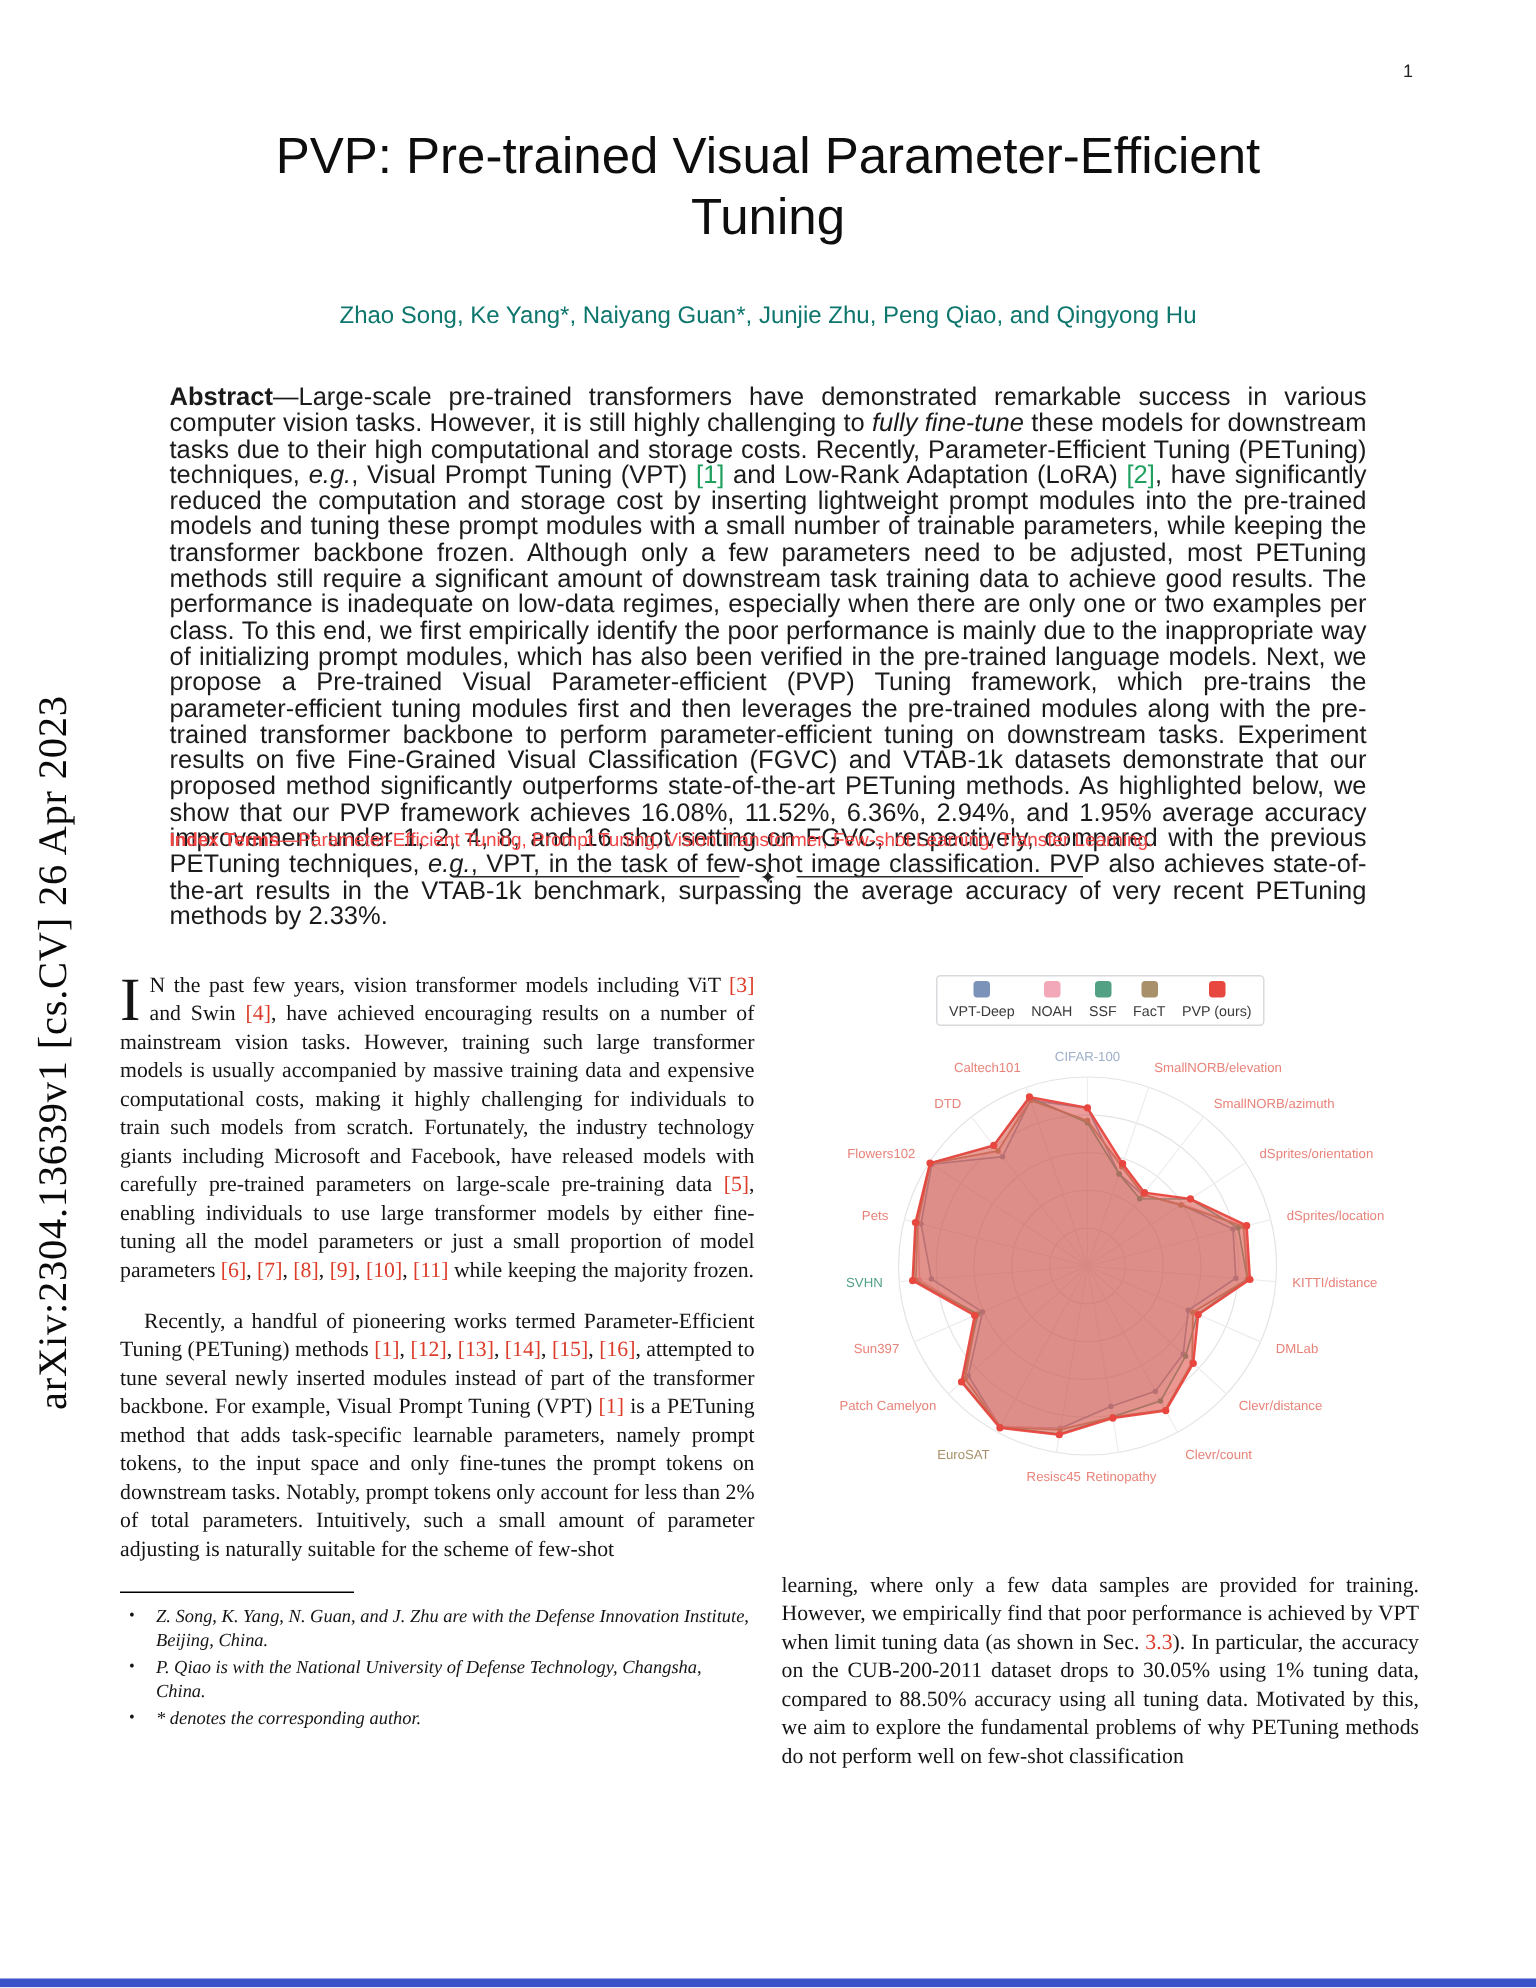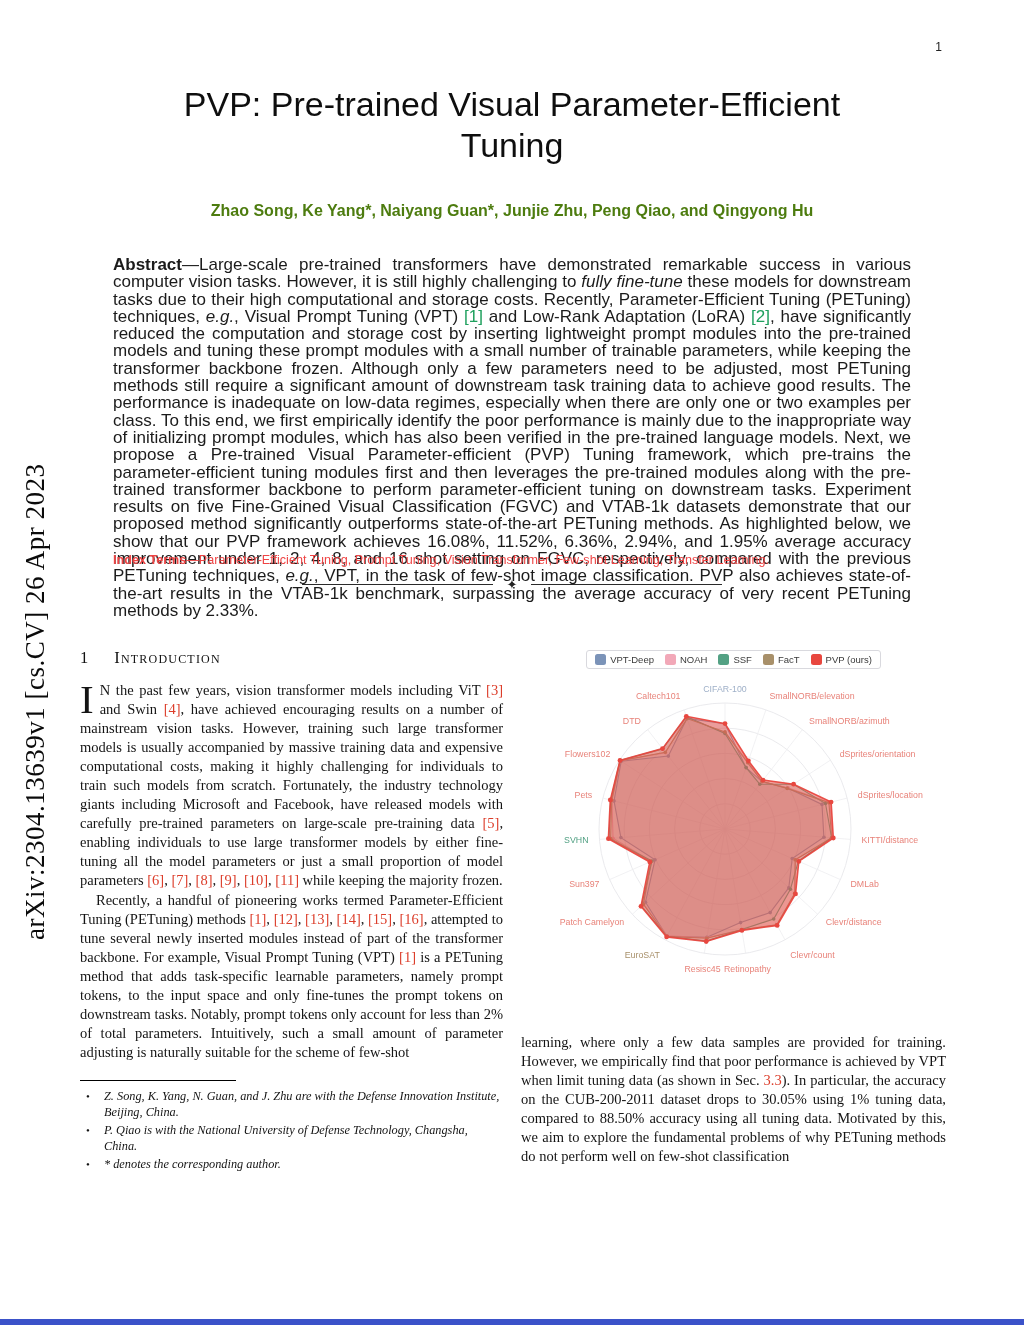--- a/index.html
+++ b/index.html
@@ -20,21 +20,21 @@
     letter-spacing:0.5px; white-space:nowrap;
   }
 
   .paper-title {
     position:absolute; top:84px; left:152px; width:720px;
     text-align:center; font-family:"Liberation Sans", sans-serif;
     font-size:34px; line-height:1.2; font-weight:400; color:#0e0e0e;
   }
   .authors-line {
     position:absolute; top:202px; left:112px; width:800px; text-align:center;
-    font-family:"Liberation Sans", sans-serif; font-size:16px; color:#4d7c0f;font-weight:bold;
+    font-family:"Liberation Sans", sans-serif; font-size:16px; color:#0f766e;
   }
 
   .abstract-block {
     position:absolute; top:256px; left:113px; width:798px;
     font-family:Liberation Sans, sans-serif; font-size:17px;
     line-height:17.3px; text-align:justify; color:#1b1b1b;
   }
   .index-terms {
     position:absolute; top:552px; left:113px; width:798px;
     font-family:"Liberation Sans", sans-serif; font-size:12.6px;
@@ -52,21 +52,21 @@
   .col-left  { left:80px;  width:423px; }
   .col-right { left:521px; width:425px; }
 
   .section-heading { font-size:16.5px; color:#101010; margin-bottom:13px; }
   .section-number { margin-right:26px; }
   .section-title { font-variant:small-caps; letter-spacing:1.2px; }
 
   .body-par {
     font-size:14.5px; line-height:19px; text-align:justify; color:#141414;
   }
-  .body-par + .body-par { text-indent:16px; margin-top:1px; }
+  .body-par + .body-par { text-indent:16px; margin-top:15px; }
   .drop-cap {
     float:left; font-size:41px; line-height:33px; padding:2px 6px 0 0;
     color:#141414;
   }
 
   .seg-b { font-weight:bold; }
   .seg-i { font-style:italic; }
   .seg-cite { color:#1fa05e; }
   .seg-ref  { color:#dc3d2a; }
 
@@ -80,21 +80,21 @@
 
   .figure-block { width:425px; }
   .figure-legend {
     display:flex; justify-content:center; margin:2px auto 0 auto;
   }
   .legend-box {
     display:flex; align-items:center; gap:11px; border:1px solid #d9d9de;
     border-radius:3px; padding:3px 8px; background:#fff;
   }
   .legend-item { display:flex; align-items:center; gap:4px;
-    font-family:"Liberation Sans", sans-serif; font-size:9.5px; color:#3a3a3a; }
+    font-family:"Liberation Sans", sans-serif; font-size:9.5px; color:#3a3a3a;flex-direction:column; }
   .legend-chip { width:11px; height:11px; border-radius:2.5px; display:inline-block; }
 
   .radar-chart-svg { display:block; margin:0 auto; }
 
   .figure-caption {
     margin-top:6px; font-family:"Liberation Sans", sans-serif;
     font-size:12.3px; line-height:16px; text-align:justify; color:#1b1b1b;
   }
   .right-body { margin-top:44px; }
 
@@ -120,23 +120,20 @@
 
   <div class="index-terms"><span class="seg-b">Index Terms</span><span>—Parameter-Efficient Tuning, Prompt Tuning, Vision Transformer, Few-shot Learning, Transfer Learning.</span></div>
 
   <div class="divider">
     <span class="divider-line"></span>
     <span class="divider-diamond">✦</span>
     <span class="divider-line"></span>
   </div>
 
   <div class="col col-left">
-    <div class="section-heading">
-      <span class="section-number">1</span><span class="section-title">Introduction</span>
-    </div>
 
     <p class="body-par"><span class="drop-cap">I</span><span><span>N the past few years, vision transformer models including ViT </span><span class="seg-ref">[3]</span><span> and Swin </span><span class="seg-ref">[4]</span><span>, have achieved encouraging results on a number of mainstream vision tasks. However, training such large transformer models is usually accompanied by massive training data and expensive computational costs, making it highly challenging for individuals to train such models from scratch. Fortunately, the industry technology giants including Microsoft and Facebook, have released models with carefully pre-trained parameters on large-scale pre-training data </span><span class="seg-ref">[5]</span><span>, enabling individuals to use large transformer models by either fine-tuning all the model parameters or just a small proportion of model parameters </span><span class="seg-ref">[6]</span><span>, </span><span class="seg-ref">[7]</span><span>, </span><span class="seg-ref">[8]</span><span>, </span><span class="seg-ref">[9]</span><span>, </span><span class="seg-ref">[10]</span><span>, </span><span class="seg-ref">[11]</span><span> while keeping the majority frozen.</span></span></p>
 
     <p class="body-par"><span>Recently, a handful of pioneering works termed Parameter-Efficient Tuning (PETuning) methods </span><span class="seg-ref">[1]</span><span>, </span><span class="seg-ref">[12]</span><span>, </span><span class="seg-ref">[13]</span><span>, </span><span class="seg-ref">[14]</span><span>, </span><span class="seg-ref">[15]</span><span>, </span><span class="seg-ref">[16]</span><span>, attempted to tune several newly inserted modules instead of part of the transformer backbone. For example, Visual Prompt Tuning (VPT) </span><span class="seg-ref">[1]</span><span> is a PETuning method that adds task-specific learnable parameters, namely prompt tokens, to the input space and only fine-tunes the prompt tokens on downstream tasks. Notably, prompt tokens only account for less than 2% of total parameters. Intuitively, such a small amount of parameter adjusting is naturally suitable for the scheme of few-shot</span></p>
 
     <div class="footnote-rule"></div>
     <ul class="footnote-list">
       <li class="footnote-item">
         <span class="footnote-bullet">•</span>
         <span>Z. Song, K. Yang, N. Guan, and J. Zhu are with the Defense Innovation Institute, Beijing, China.</span>

